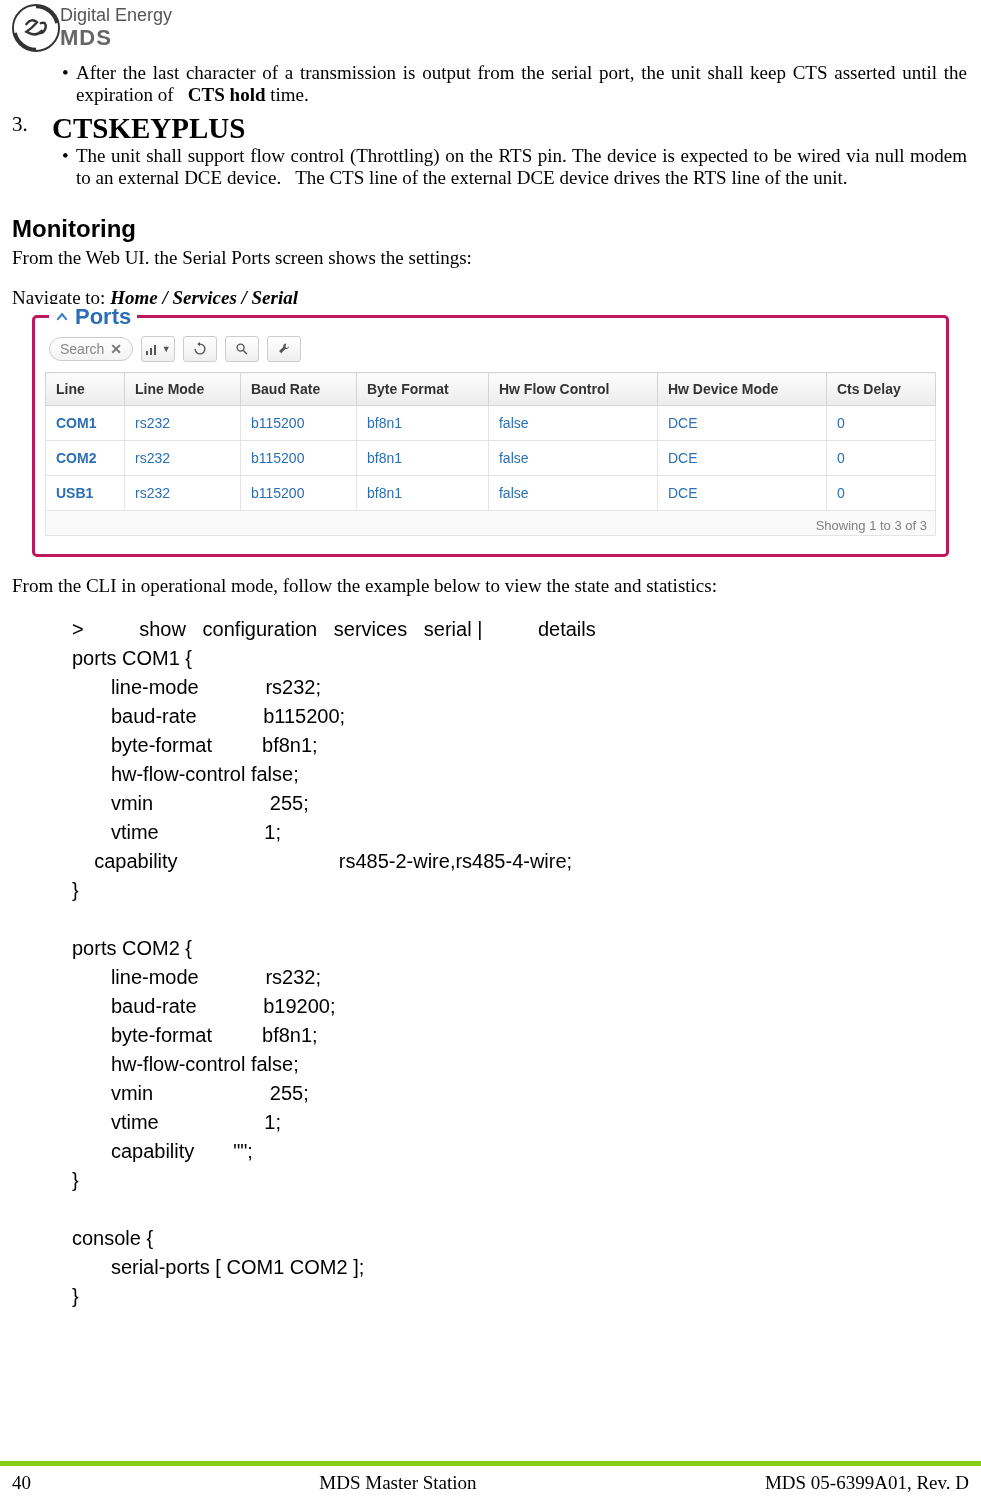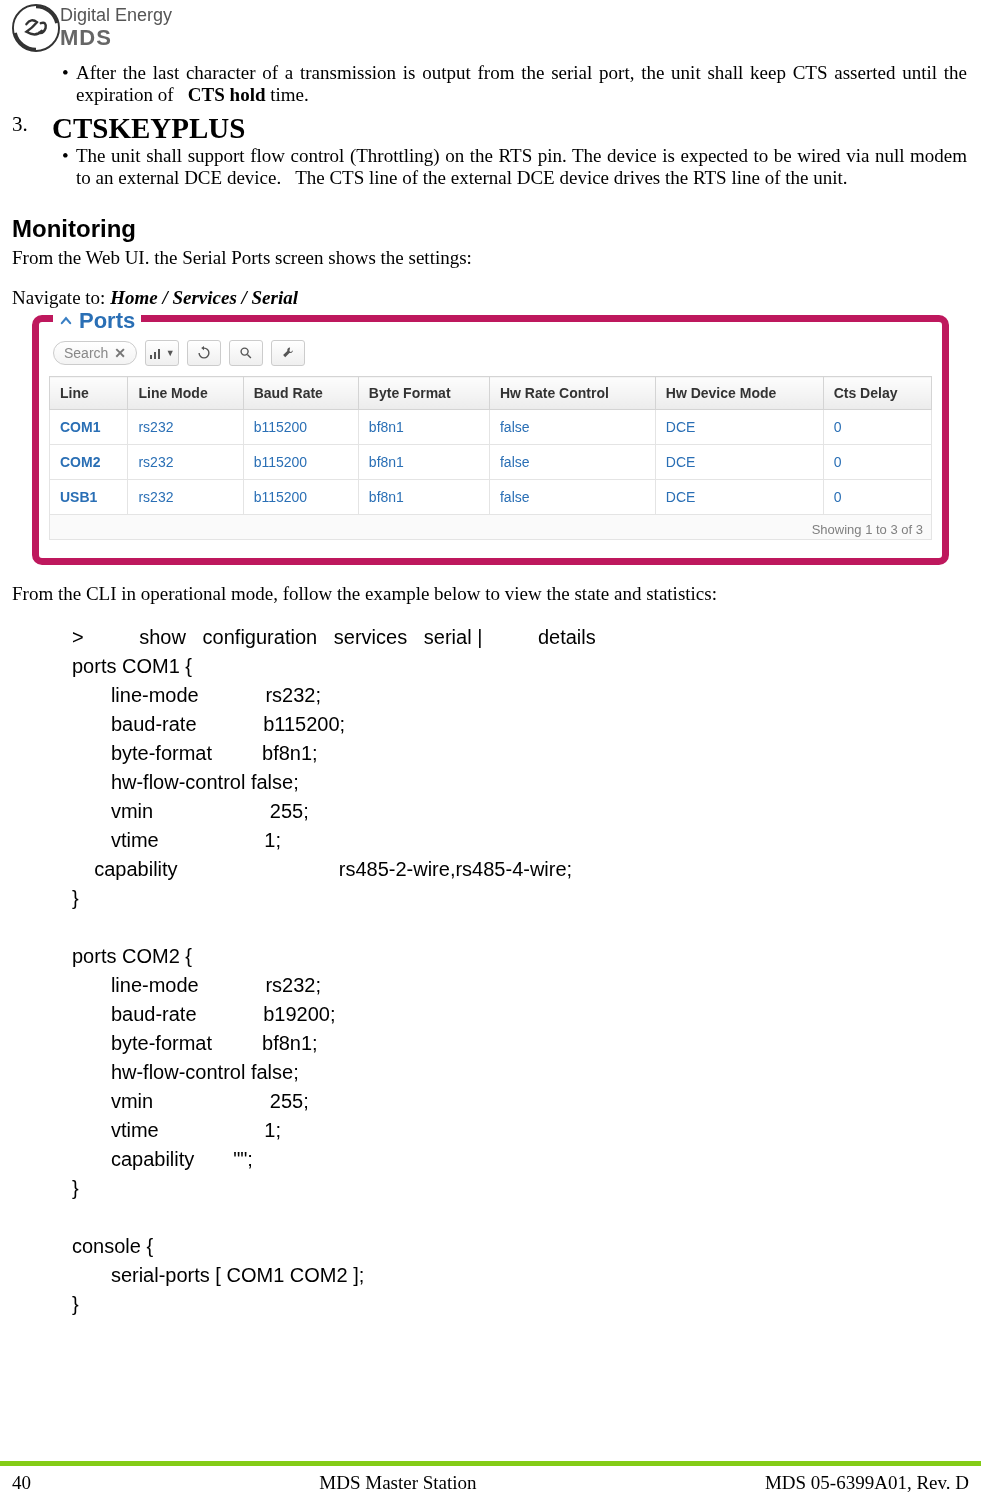--- a/index.html
+++ b/index.html
@@ -78,22 +78,22 @@
       margin-bottom: 18px;
     }
     .nav-line {
       margin-bottom: 4px;
     }
     .ital-bold { font-style: italic; font-weight: bold; }
     .bold { font-weight: bold; }
 
     .ports-panel {
       margin: 6px 20px 18px 20px;
-      border: 7px solid #be185d;
-      border-radius: 10px;
+      border: 3px solid #be185d;
+      border-radius: 5px;
       position: relative;
       padding: 10px 10px 18px 10px;
       background: #fff;
       font-family: Arial, Helvetica, sans-serif;
     }
     .panel-title-wrap {
       position: absolute;
       top: -14px;
       left: 14px;
       background: #fff;
@@ -291,21 +291,21 @@
       </div>
     </div>
 
     <table class="ports-table">
       <thead>
         <tr>
           <th>Line</th>
           <th>Line Mode</th>
           <th>Baud Rate</th>
           <th>Byte Format</th>
-          <th>Hw Rate Control</th>
+          <th>Hw Flow Control</th>
           <th>Hw Device Mode</th>
           <th>Cts Delay</th>
         </tr>
       </thead>
       <tbody>
         <tr>
           <td class="name-col">COM1</td>
           <td>rs232</td>
           <td>b115200</td>
           <td>bf8n1</td>

